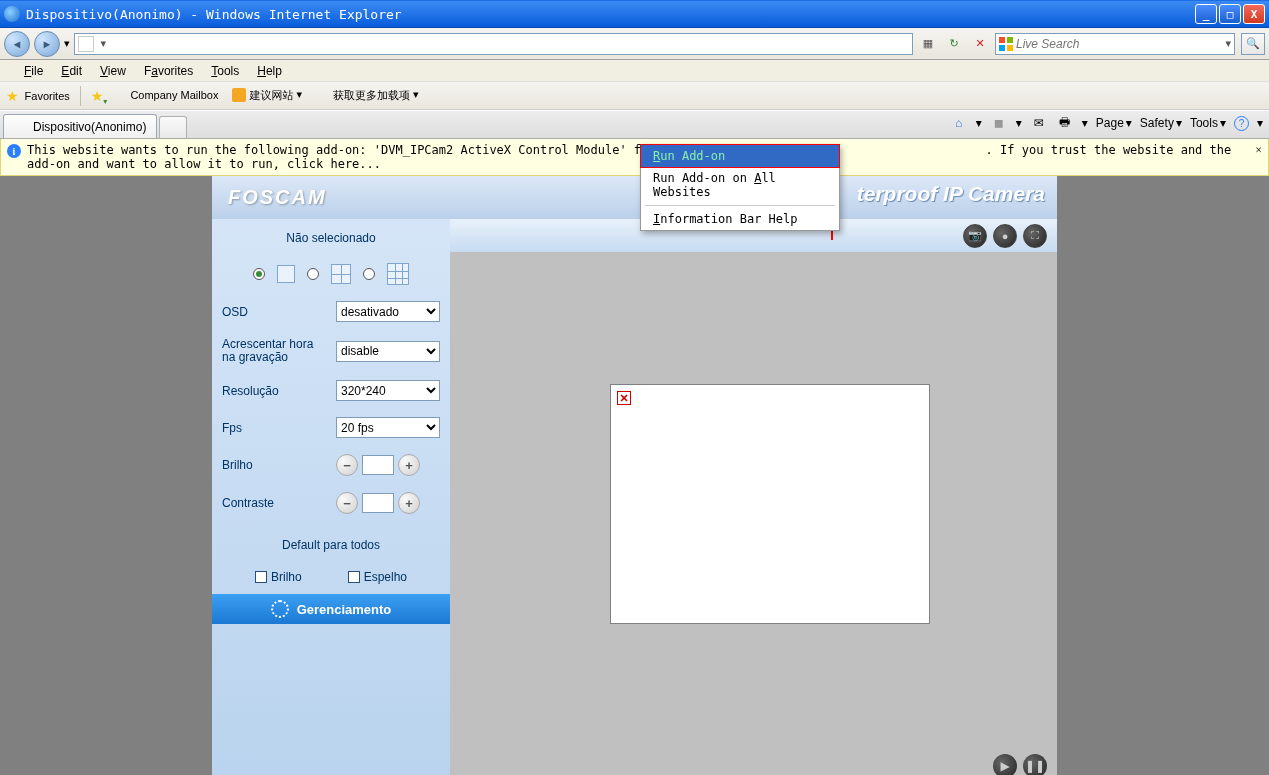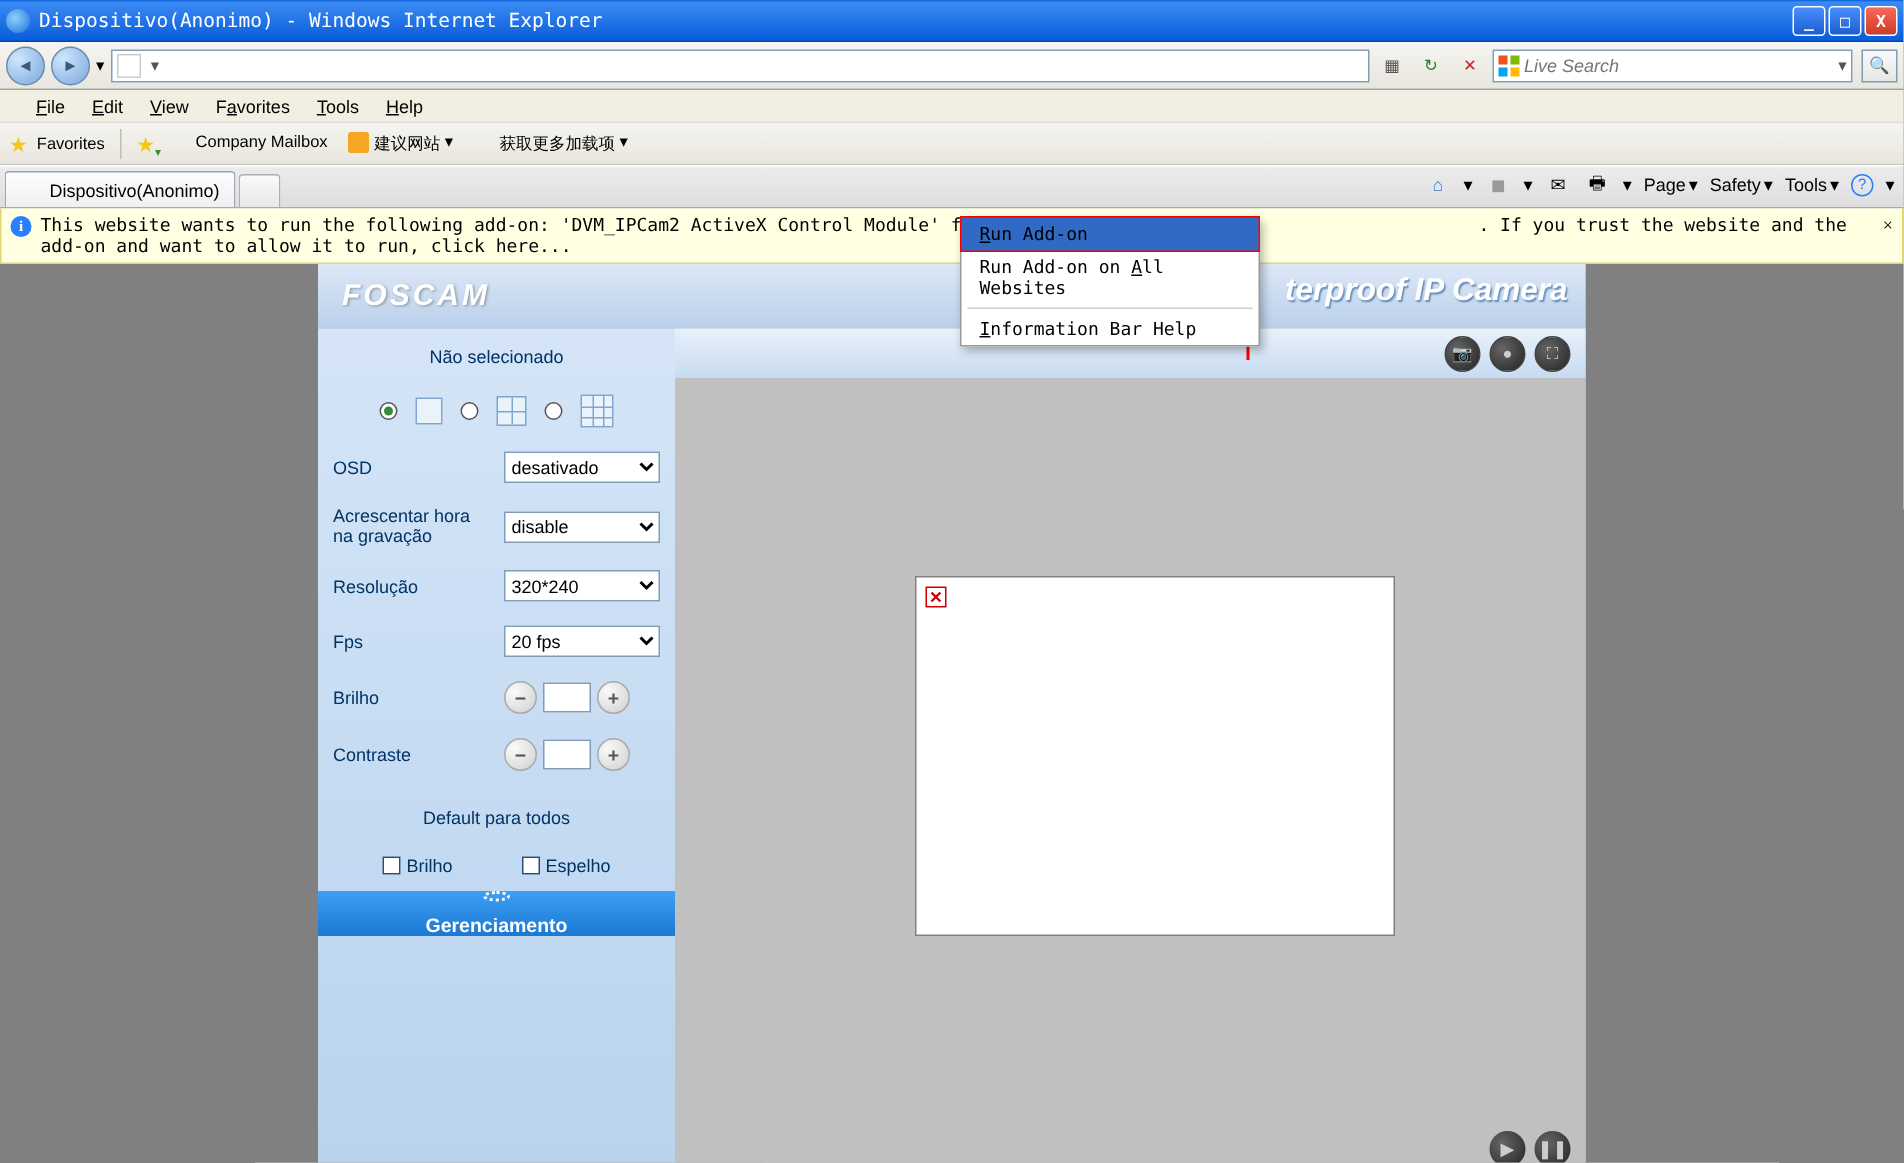--- a/index.html
+++ b/index.html
@@ -72,34 +72,34 @@
 .ctrl-row label { width:106px; }
 .ctrl-row select { flex:1; border:1px solid #7F9DB9; background:#fff; height:21px; font-size:12px; }
 .spin-row { display:flex; align-items:center; gap:4px; }
 .spin-btn { width:22px; height:22px; border-radius:50%; background: radial-gradient(circle at 30% 30%, #fafafa, #d0d0d0); border:1px solid #aaa; display:flex; align-items:center; justify-content:center; color:#555; font-weight:bold; font-size:13px; }
 .spin-input { width:32px; height:20px; border:1px solid #7F9DB9; background:#fff; text-align:center; }
 .default-link { text-align:center; padding:14px 0 8px; }
 .check-row { display:flex; justify-content:space-around; padding:6px 10px; }
 .chk { display:flex; align-items:center; gap:4px; }
 .chk-box { width:12px; height:12px; border:1px solid #294e7a; background:#fff; }
 
-.sidebar-footer { margin-top:auto; height:30px; background: linear-gradient(#3CA0F3,#1B78D3); color:#fff; display:flex; align-items:center; justify-content:center; font-size:13px; font-weight:bold; gap:8px; margin:0 -10px -8px -10px;flex-direction:column; }
+.sidebar-footer { margin-top:auto; height:30px; background: linear-gradient(#3CA0F3,#1B78D3); color:#fff; display:flex; align-items:center; justify-content:center; font-size:13px; font-weight:bold; gap:8px; margin:0 -10px -8px -10px; }
 .gear { width:18px; height:18px; border:2px dotted #fff; border-radius:50%; }
 
 .video-area { flex:1; position:relative; background:#C0C0C0; }
 .vid-toolbar { height:33px; background: linear-gradient(#e8f1fb,#c7dbf1); display:flex; justify-content:flex-end; align-items:center; padding:0 10px; gap:6px; }
 .vt-btn { width:24px; height:24px; border-radius:50%; background: radial-gradient(circle at 35% 35%, #666, #222); border:1px solid #444; display:flex; align-items:center; justify-content:center; color:#ccc; }
 .video-box { position:absolute; left:160px; top:165px; width:320px; height:240px; background:#fff; border:1px solid #808080; }
 .video-box .broken { position:absolute; left:6px; top:6px; width:14px; height:14px; border:1px solid #c00; display:flex; align-items:center; justify-content:center; color:#c00; font-size:11px; font-weight:bold; }
 .vid-footer { position:absolute; bottom:4px; right:10px; display:flex; gap:6px; }
 .vf-btn { width:24px; height:24px; border-radius:50%; background: radial-gradient(circle at 35% 35%, #666, #222); display:flex; align-items:center; justify-content:center; color:#ccc; font-size:12px; }
 
 .context-menu { position:absolute; left:640px; top:144px; width:200px; background:#fff; border:1px solid #999; box-shadow:2px 3px 6px rgba(0,0,0,0.3); font-family:"Lucida Console", monospace; font-size:12px; z-index:50; }
 .context-menu .cm-item { padding:4px 12px; }
-.context-menu .cm-item.sel { background:#316AC5; color:#000000; border:1px solid red; margin:-1px; }
+.context-menu .cm-item.sel { background:#316AC5; color:#86efac; border:1px solid red; margin:-1px; }
 .context-menu hr { border:none; border-top:1px solid #ccc; margin:2px 4px; }
 .red-line { position:absolute; left:831px; top:145px; width:2px; height:95px; background:red; z-index:49; }
 
 .flag-ms { display:inline-block; width:14px; height:14px; position:relative; }
 .flag-ms span { position:absolute; width:6px; height:6px; }
 .flag-ms .r { background:#f25022; left:0; top:0; }
 .flag-ms .g { background:#7fba00; right:0; top:0; }
 .flag-ms .b { background:#00a4ef; left:0; bottom:0; }
 .flag-ms .y { background:#ffb900; right:0; bottom:0; }
 </style>

